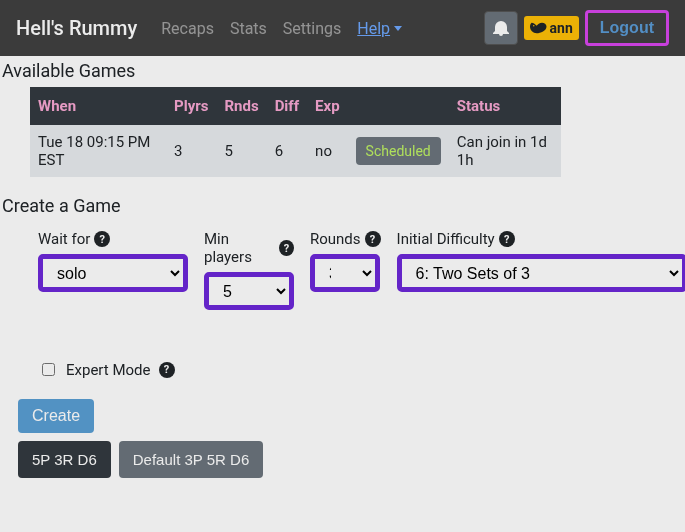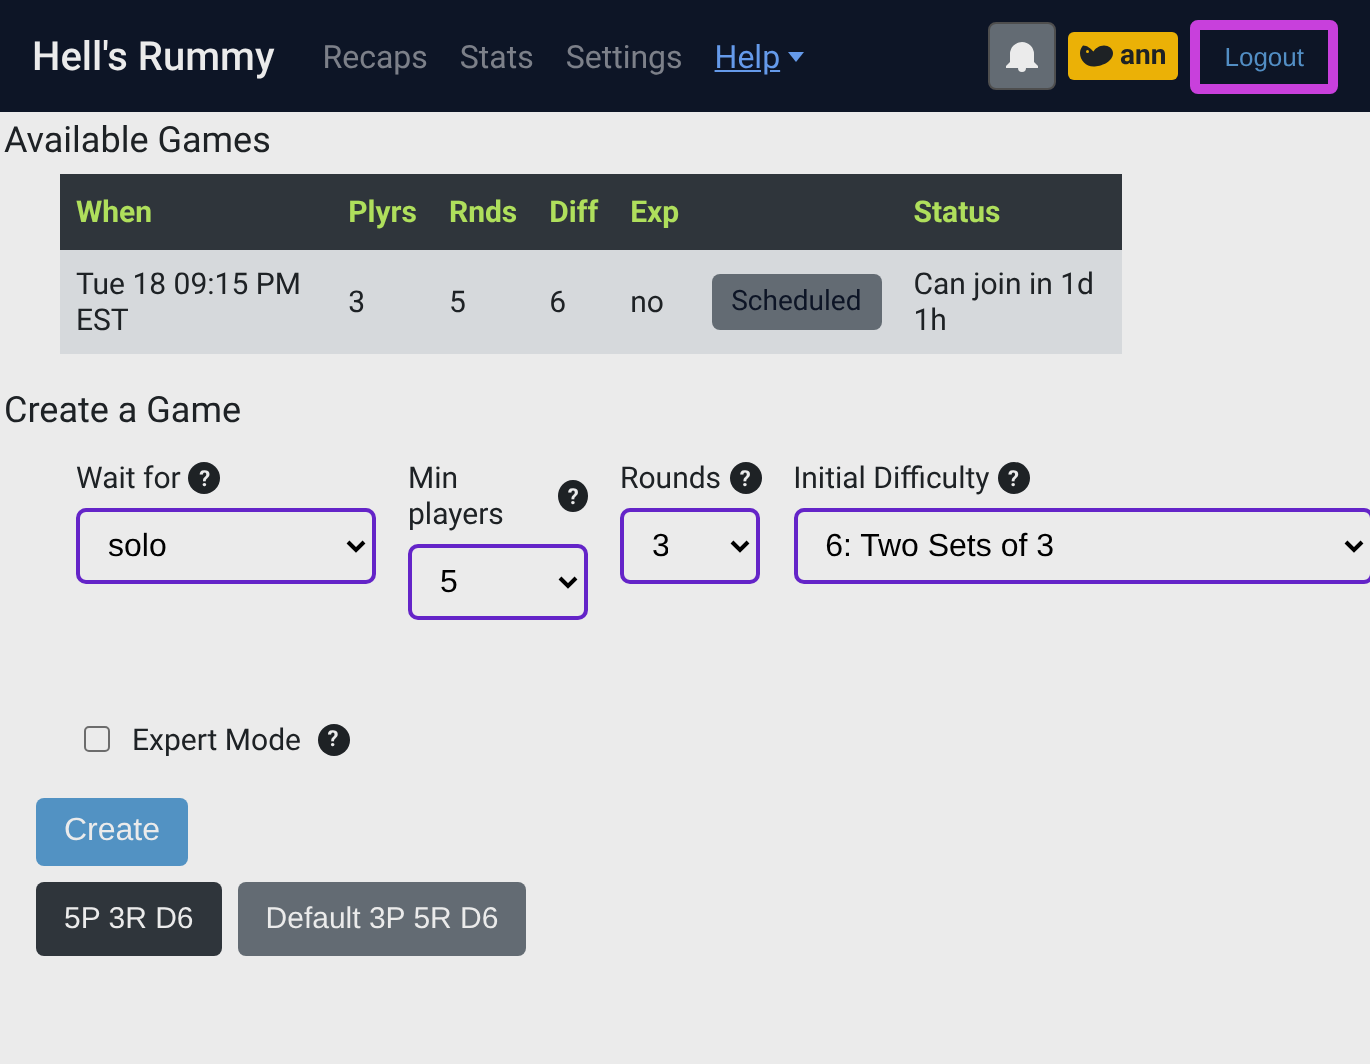--- a/index.html
+++ b/index.html
@@ -16,21 +16,21 @@
   }
   .overlay {
     position: absolute;
     inset: 0;
     background: rgba(0,0,0,0.08);
     pointer-events: none;
     z-index: 5;
   }
   
   .navbar {
-    background: #0f172a;
+    background: #404040;
     display: flex;
     align-items: center;
     padding: 0 16px;
     height: 56px;
     justify-content: flex-end;
   }
   .brand {
     color: #fff;
     font-size: 20px;
     font-weight: 500;
@@ -67,56 +67,57 @@
     border-radius:3px;
     padding:4px 6px;
     display:flex;align-items:center;
     font-weight:700;
     font-size:14px;
     color:#212529;
   }
   .user-badge svg { width:18px;height:14px;fill:#212529;margin-right:2px;}
   .logout-btn {
     background:transparent;
-    border:5px solid #d946ef;
+    border:3px solid #d946ef;
     color:#5a9bd5;
     border-radius:4px;
     padding:6px 12px;
-    font-size:13px;
+    font-size:16px;
     cursor:pointer;
+    font-weight:bold;
   }
   
   .page { padding: 0 2px 0 2px; }
   h1.page-title { font-size:40px; font-weight:500; margin:8px 0 4px 0; }
   h3.section { font-size:18px; font-weight:400; margin:4px 0 6px 0; }
   h3.section.create { margin-top:18px; }
   
   table.games { width: calc(100% - 150px); margin-left:28px; border-collapse:collapse; }
-  table.games thead { background:#343a40; color:#bef264; }
+  table.games thead { background:#343a40; color:#f9a8d4; }
   table.games th { text-align:left; font-weight:700; padding:10px 8px; font-size:15px;}
   table.games td { padding:8px 8px; font-size:15px; background:#e9ecef;}
   .badge-sched {
-    background:#6c757d;color:#0f172a;
+    background:#6c757d;color:#bef264;
     border-radius:4px;
     padding:6px 10px;
     font-size:14px;
     display:inline-block;
   }
   
   .form-row { display:flex; gap:16px; padding:8px 0 0 36px; align-items:flex-start;}
   .form-col { display:flex; flex-direction:column; gap:6px;}
   .form-label { font-size:15px; display:flex; align-items:center; gap:4px;}
   .help-icon {
     display:inline-flex; width:16px;height:16px;border-radius:50%;
     background:#212529;color:#fff;font-size:11px;font-weight:700;
     align-items:center;justify-content:center;
   }
   select.form-select {
     height:38px; padding:4px 28px 4px 10px;
-    border:2px solid #6d28d9; border-radius:5px;
+    border:5px solid #6d28d9; border-radius:5px;
     background:#fff; font-size:16px;
     appearance:auto;
   }
   .sel-waitfor { width:150px; }
   .sel-min { width:90px; }
   .sel-rounds { width:70px; }
   .sel-diff { width:290px; }
   .expert-row { padding: 50px 0 0 36px; display:flex; align-items:center; gap:8px; font-size:15px;}
   .create-btn {
     margin:20px 0 0 16px;

